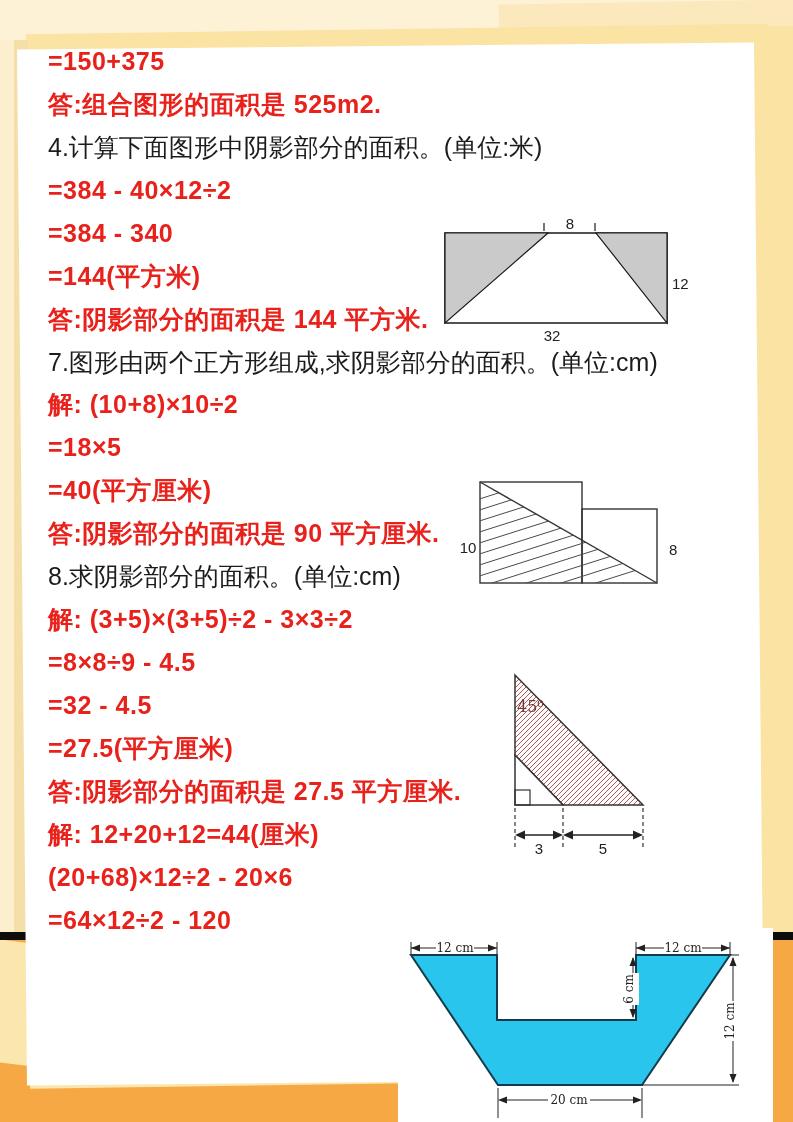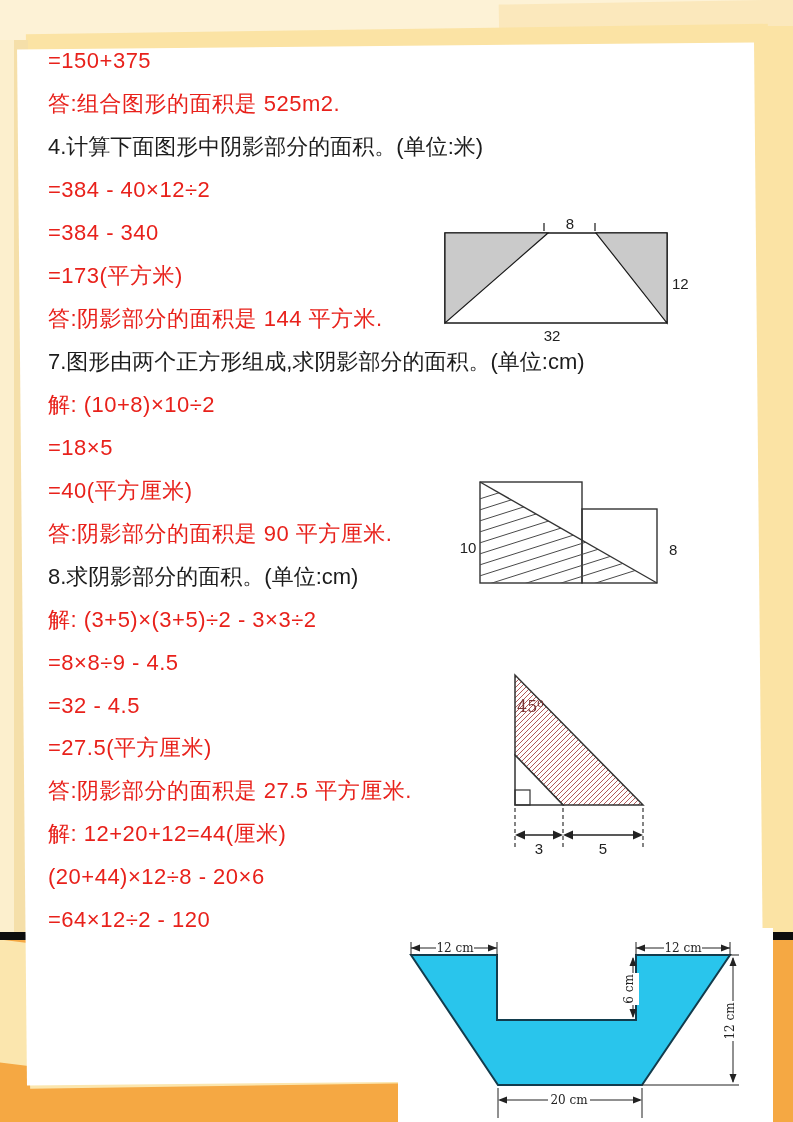--- a/index.html
+++ b/index.html
@@ -23,22 +23,22 @@
   #right-strip{left:753px;top:26px;width:40px;height:910px;background:var(--sheet);}
   #left-bottom-wedge{left:-8px;top:942px;width:48px;height:122px;background:#FBE6AE;transform:rotate(7deg);}
   #bottom-sliver{left:30px;top:1070px;width:380px;height:16px;background:#FBE6AE;transform:rotate(-0.8deg);}
   #divider-line{left:0;top:932px;width:793px;height:8px;background:var(--divider);}
   #white-card{left:22px;top:46px;width:737px;height:1036px;background:var(--card);transform:rotate(-0.55deg);}
   #fig7-paper{left:398px;top:928px;width:375px;height:194px;background:var(--card);}
 
   
   #text-lines{left:48px;top:40px;width:700px;}
   .line{height:42.95px;display:flex;align-items:center;white-space:pre;}
-  .line.red{color:var(--red);font-weight:normal;font-size:22px;letter-spacing:0.5px;}
-  .line.black{color:var(--black);font-size:22px;}
+  .line.red{color:var(--red);font-weight:bold;font-size:25px;letter-spacing:0.5px;}
+  .line.black{color:var(--black);font-size:25px;}
 
   
   #fig4{left:440px;top:215px;width:250px;height:130px;}
   #fig5{left:450px;top:468px;width:250px;height:130px;}
   #fig6{left:500px;top:658px;width:170px;height:200px;}
   #fig7{left:398px;top:928px;width:375px;height:194px;}
   svg{display:block;}
   .figlabel{font-family:"Liberation Sans",sans-serif;font-size:15px;fill:#222;}
   .dimlabel{font-family:"DejaVu Serif",serif;font-size:12px;fill:#222;}
 </style>
@@ -55,35 +55,35 @@
 <div class="abs" id="divider-line"></div>
 <div class="abs" id="white-card"></div>
 <div class="abs" id="fig7-paper"></div>
 
 <div class="abs" id="text-lines">
     <div class="line red">=150+375</div>
     <div class="line red">答:组合图形的面积是 525m2.</div>
     <div class="line black">4.计算下面图形中阴影部分的面积。(单位:米)</div>
     <div class="line red">=384 - 40×12÷2</div>
     <div class="line red">=384 - 340</div>
-    <div class="line red">=173(平方米)</div>
+    <div class="line red">=144(平方米)</div>
     <div class="line red">答:阴影部分的面积是 144 平方米.</div>
     <div class="line black">7.图形由两个正方形组成,求阴影部分的面积。(单位:cm)</div>
     <div class="line red">解: (10+8)×10÷2</div>
     <div class="line red">=18×5</div>
     <div class="line red">=40(平方厘米)</div>
     <div class="line red">答:阴影部分的面积是 90 平方厘米.</div>
     <div class="line black">8.求阴影部分的面积。(单位:cm)</div>
     <div class="line red">解: (3+5)×(3+5)÷2 - 3×3÷2</div>
     <div class="line red">=8×8÷9 - 4.5</div>
     <div class="line red">=32 - 4.5</div>
     <div class="line red">=27.5(平方厘米)</div>
     <div class="line red">答:阴影部分的面积是 27.5 平方厘米.</div>
     <div class="line red">解: 12+20+12=44(厘米)</div>
-    <div class="line red">(20+44)×12÷8 - 20×6</div>
+    <div class="line red">(20+68)×12÷2 - 20×6</div>
     <div class="line red">=64×12÷2 - 120</div>
   </div>
 
 <svg class="abs" id="fig4" viewBox="0 0 250 130">
   <rect x="5" y="18" width="222" height="90" fill="#fff" stroke="#1a1a1a" stroke-width="1.5"></rect>
   <polygon points="5,18 108,18 5,108" fill="var(--grayfill)" stroke="#1a1a1a" stroke-width="1.2"></polygon>
   <polygon points="156,18 227,18 227,108" fill="var(--grayfill)" stroke="#1a1a1a" stroke-width="1.2"></polygon>
   <line x1="104" y1="8" x2="104" y2="16" stroke="#1a1a1a" stroke-width="1.2"></line>
   <line x1="155" y1="8" x2="155" y2="16" stroke="#1a1a1a" stroke-width="1.2"></line>
   <text class="figlabel" x="130" y="14" text-anchor="middle">8</text>

